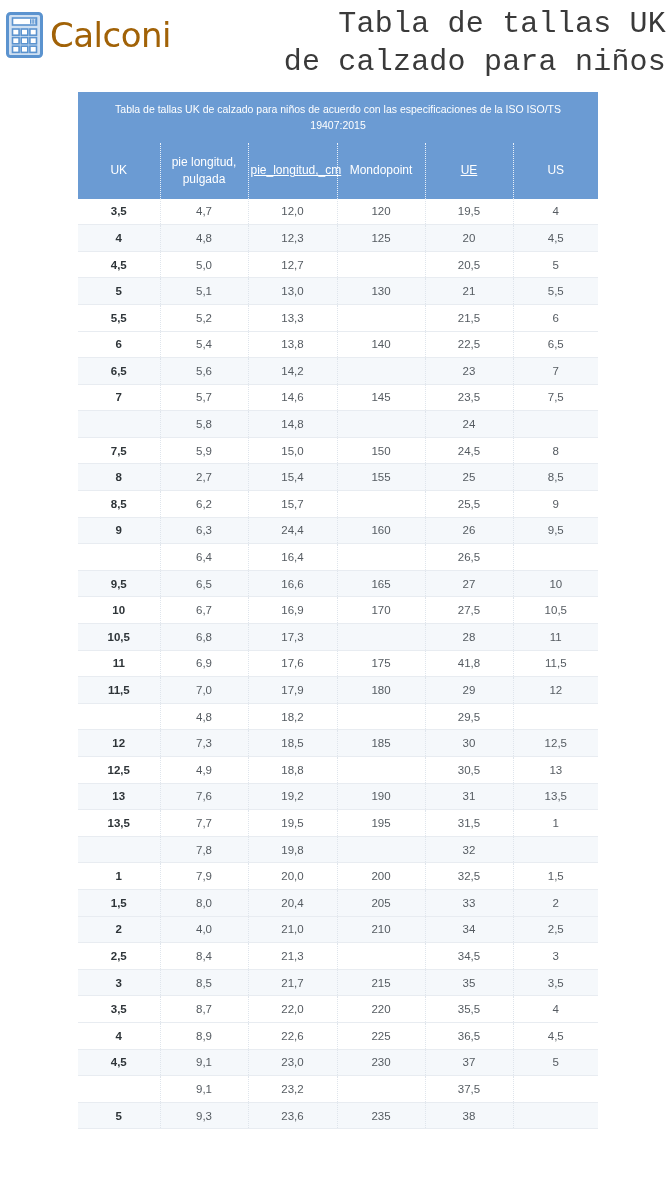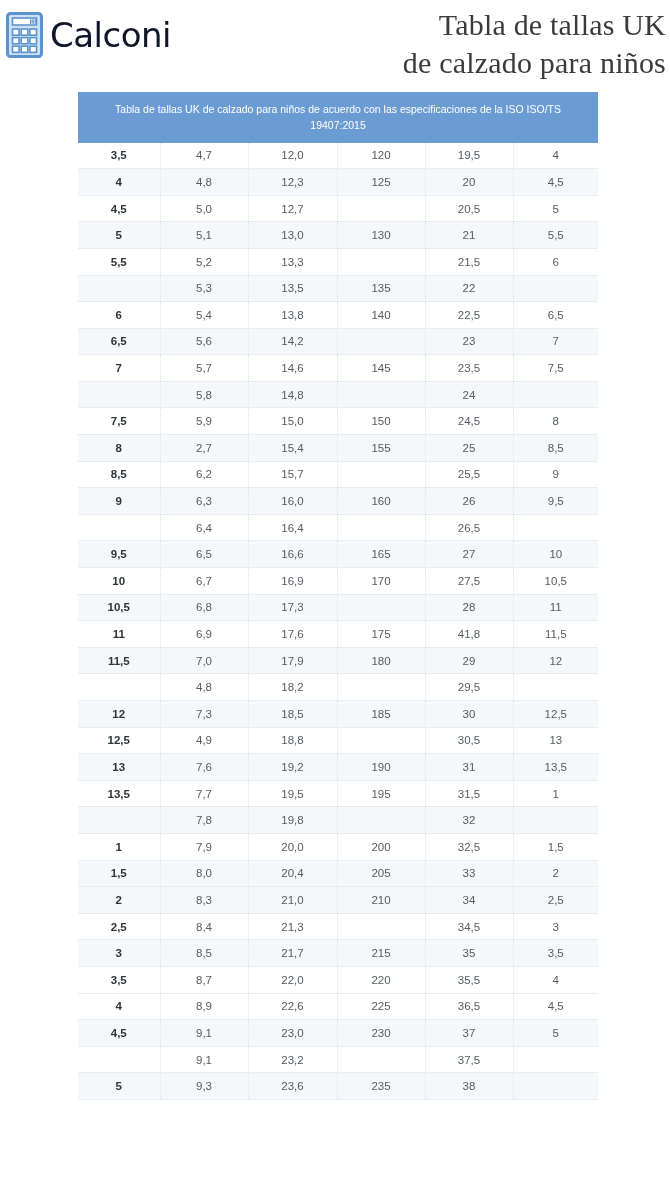--- a/index.html
+++ b/index.html
@@ -29,34 +29,34 @@
   }
   .brand-icon{
     width:40px;height:46px;
     flex:0 0 auto;
     display:block;
   }
   .brand-name{
     font-family:"DejaVu Sans","Liberation Sans",sans-serif;
     font-size:34px;
     font-weight:400;
-    color:#0f172a;
+    color:#a16207;
     letter-spacing:-0.5px;
     line-height:1;
     margin-left:4px;
     white-space:nowrap;
   }
   .title-wrap{
     flex:1 1 auto;
     text-align:right;
     padding-right:4px;
     margin-top:-2px;
   }
   .title-line{
-    font-family:Liberation Serif, serif;
+    font-family:Liberation Mono, monospace;
     font-size:30px;
     font-weight:300;
     color:#3a3a3a;
     line-height:1.26;
     letter-spacing:0.2px;
     white-space:nowrap;
   }
 
   
   .table-area{
@@ -170,20 +170,28 @@
           <col class="c1">
           <col class="c2">
           <col class="c3">
           <col class="c4">
           <col class="c5">
       </colgroup>
       <thead>
         <tr class="caption-row">
           <th colspan="6">Tabla de tallas UK de calzado para niños de acuerdo con las especificaciones de la ISO ISO/TS 19407:2015</th>
         </tr>
+        <tr class="head-row">
+            <th>UK</th>
+            <th>pie longitud, pulgada</th>
+            <th class="linked">pie_longitud,_cm</th>
+            <th>Mondopoint</th>
+            <th class="linked">UE</th>
+            <th>US</th>
+          </tr>
       </thead>
       <tbody>
           <tr class="odd">
             <td class="uk">3,5</td>
             <td>4,7</td>
             <td>12,0</td>
             <td>120</td>
             <td>19,5</td>
             <td>4</td>
           </tr>
@@ -212,28 +220,20 @@
             <td>5,5</td>
           </tr>
           <tr class="odd">
             <td class="uk">5,5</td>
             <td>5,2</td>
             <td>13,3</td>
             <td></td>
             <td>21,5</td>
             <td>6</td>
           </tr>
-          <tr class="even">
-            <td class="uk"></td>
-            <td>5,3</td>
-            <td>13,5</td>
-            <td>135</td>
-            <td>22</td>
-            <td></td>
-          </tr>
           <tr class="odd">
             <td class="uk">6</td>
             <td>5,4</td>
             <td>13,8</td>
             <td>140</td>
             <td>22,5</td>
             <td>6,5</td>
           </tr>
           <tr class="even">
             <td class="uk">6,5</td>
@@ -279,21 +279,21 @@
             <td class="uk">8,5</td>
             <td>6,2</td>
             <td>15,7</td>
             <td></td>
             <td>25,5</td>
             <td>9</td>
           </tr>
           <tr class="even">
             <td class="uk">9</td>
             <td>6,3</td>
-            <td>16,0</td>
+            <td>24,4</td>
             <td>160</td>
             <td>26</td>
             <td>9,5</td>
           </tr>
           <tr class="odd">
             <td class="uk"></td>
             <td>6,4</td>
             <td>16,4</td>
             <td></td>
             <td>26,5</td>
@@ -398,21 +398,21 @@
           <tr class="even">
             <td class="uk">1,5</td>
             <td>8,0</td>
             <td>20,4</td>
             <td>205</td>
             <td>33</td>
             <td>2</td>
           </tr>
           <tr class="even">
             <td class="uk">2</td>
-            <td>8,3</td>
+            <td>4,0</td>
             <td>21,0</td>
             <td>210</td>
             <td>34</td>
             <td>2,5</td>
           </tr>
           <tr class="odd">
             <td class="uk">2,5</td>
             <td>8,4</td>
             <td>21,3</td>
             <td></td>

